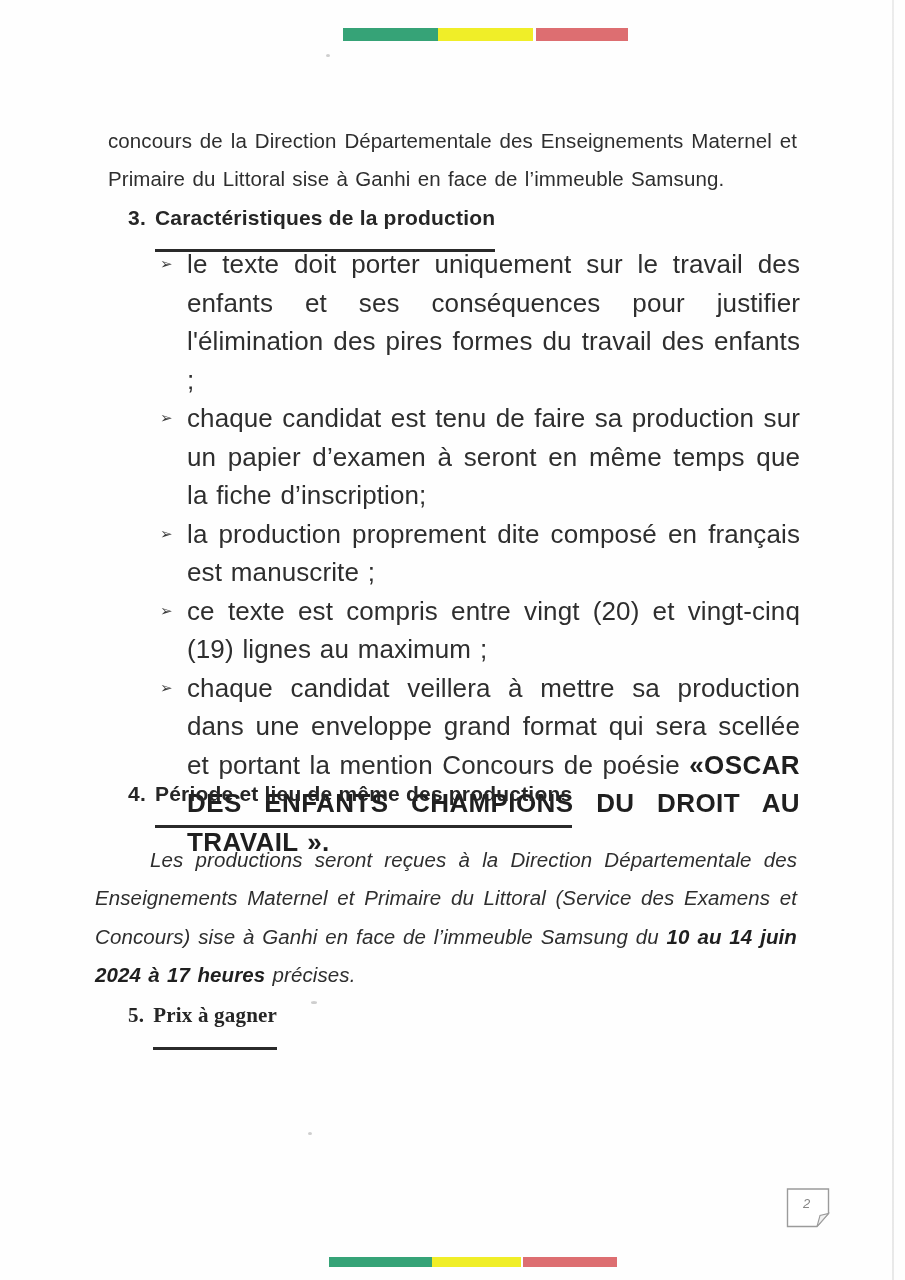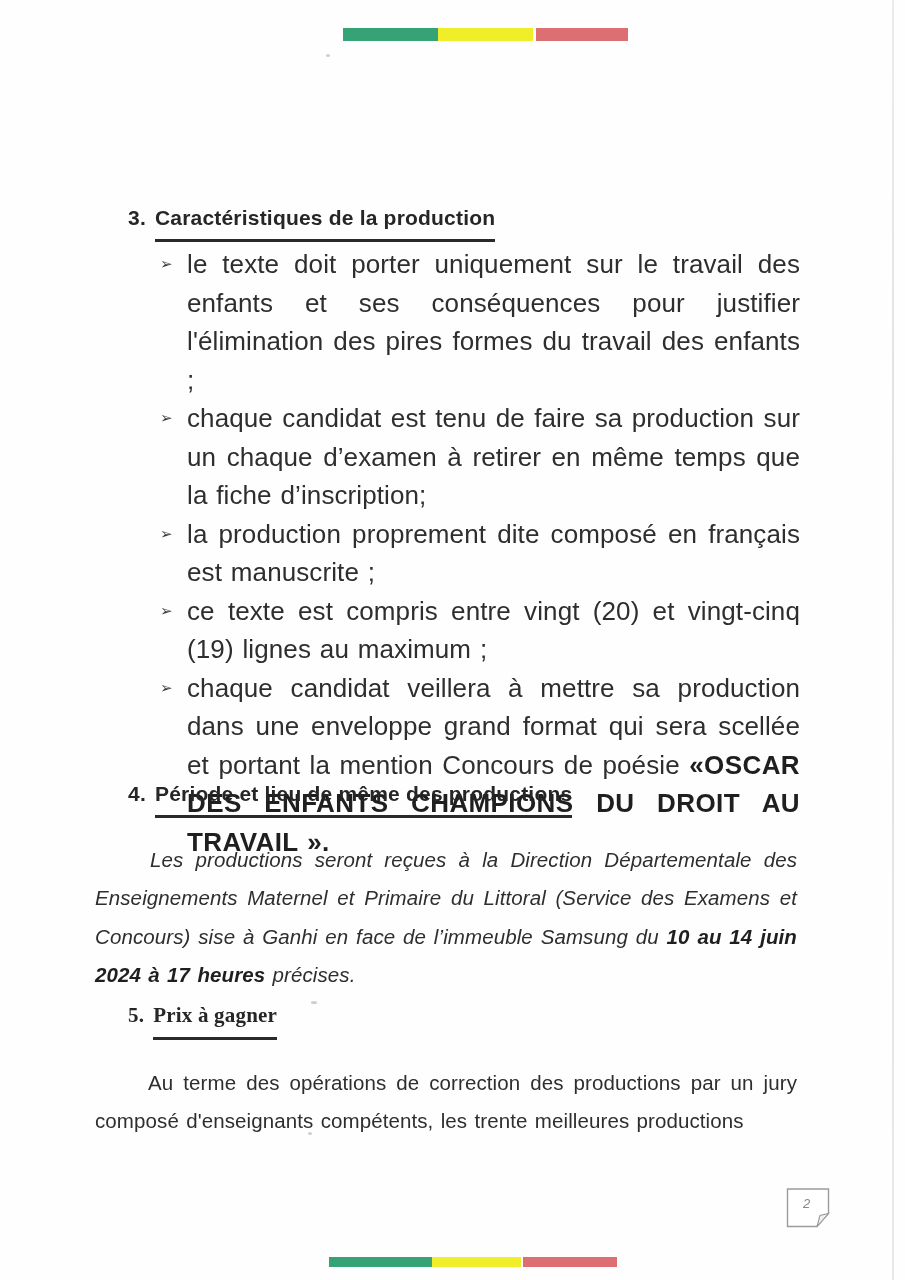--- a/index.html
+++ b/index.html
@@ -34,21 +34,21 @@
   .speck3{left:311px;top:1001px;width:6px;height:3px;}
   .speck4{left:308px;top:1132px;width:4px;height:3px;}
 
   
   .tblock{position:absolute;font-size:20.5px;line-height:38.5px;text-align:justify;
     letter-spacing:.1px;word-spacing:1.5px;}
   .para-intro{left:108px;top:101px;width:689px;}
   .heading{position:absolute;font-size:21px;font-weight:bold;color:#262626;
     letter-spacing:.2px;white-space:nowrap;}
   .heading .hnum{padding-right:9px;}
-  .heading .hlabel{border-bottom:3px solid #2a2a2a;padding-bottom:10px;}
+  .heading .hlabel{border-bottom:3px solid #2a2a2a;padding-bottom:20px;}
   .heading-3{left:128px;top:206px;}
   .heading-4{left:128px;top:782px;}
   .heading-5{left:128px;top:1003px;font-family:Liberation Serif, serif;}
 
   .bullet-list{position:absolute;left:160px;top:245px;width:640px;}
   .bullet{display:flex;}
   .bullet .marker{flex:none;width:27px;font-size:15px;line-height:38.5px;color:#3a3a3a;}
   .bullet .btext{flex:1;font-size:26px;line-height:38.5px;text-align:justify;
     letter-spacing:.1px;word-spacing:1.5px;}
   .b-strong{font-weight:bold;color:#1f1f1f;letter-spacing:.4px;}
@@ -71,33 +71,34 @@
     <div class="seg seg-gap"></div>
     <div class="seg seg-red" style="background: rgb(221, 110, 113);"></div>
   </div>
 
   <div class="scan-edge"></div>
   <div class="speck speck1"></div>
   <div class="speck speck2"></div>
   <div class="speck speck3"></div>
   <div class="speck speck4"></div>
 
+  <p class="tblock para-intro">concours de la Direction Départementale des Enseignements Maternel et Primaire du Littoral sise à Ganhi en face de l’immeuble Samsung.</p>
 
   <div class="heading heading-3">
     <span class="hnum">3.</span><span class="hlabel">Caractéristiques de la production</span>
   </div>
 
   <div class="bullet-list">
     <div class="bullet">
       <span class="marker">➢</span>
       <span class="btext">le texte doit porter uniquement sur le travail des enfants et ses conséquences pour justifier l'élimination des pires formes du travail des enfants ;</span>
     </div>
     <div class="bullet">
       <span class="marker">➢</span>
-      <span class="btext">chaque candidat est tenu de faire sa production sur un chaque d’examen à retirer en même temps que la fiche d’inscription;</span>
+      <span class="btext">chaque candidat est tenu de faire sa production sur un papier d’examen à seront en même temps que la fiche d’inscription;</span>
     </div>
     <div class="bullet">
       <span class="marker">➢</span>
       <span class="btext">la production proprement dite composé en français est manuscrite ;</span>
     </div>
     <div class="bullet">
       <span class="marker">➢</span>
       <span class="btext">ce texte est compris entre vingt (20) et vingt-cinq (19) lignes au maximum ;</span>
     </div>
     <div class="bullet">
@@ -109,21 +110,20 @@
   <div class="heading heading-4">
     <span class="hnum">4.</span><span class="hlabel">Période et lieu de même des productions</span>
   </div>
 
   <p class="tblock para-s4"><span>Les productions seront reçues à la Direction Départementale des Enseignements Maternel et Primaire du Littoral (Service des Examens et Concours) sise à Ganhi en face de l’immeuble Samsung du </span><span class="d-strong">10 au 14 juin 2024 à 17 heures</span><span> précises.</span></p>
 
   <div class="heading heading-5">
     <span class="hnum">5.</span><span class="hlabel">Prix à gagner</span>
   </div>
 
-  <p class="tblock para-s5">Au terme des opérations de correction des productions par un jury composé d'enseignants compétents, les trente meilleures productions</p>
 
   <div class="pagenum">
     <svg width="48" height="44" viewBox="0 0 48 44">
       <path d="M3.5 3 H44.5 V27.5 L33 40.5 H3.5 Z" fill="#ffffff" stroke="#9b9b9b" stroke-width="1.4"></path>
       <path d="M44.5 27.5 L33 40.5 L36 29.5 Z" fill="#f1f1f1" stroke="#9b9b9b" stroke-width="1.1"></path>
       <text x="19" y="22" font-size="13" font-style="italic" fill="#868686">2</text>
     </svg>
   </div>
 
   <div class="flagbar flagbar-bottom">

